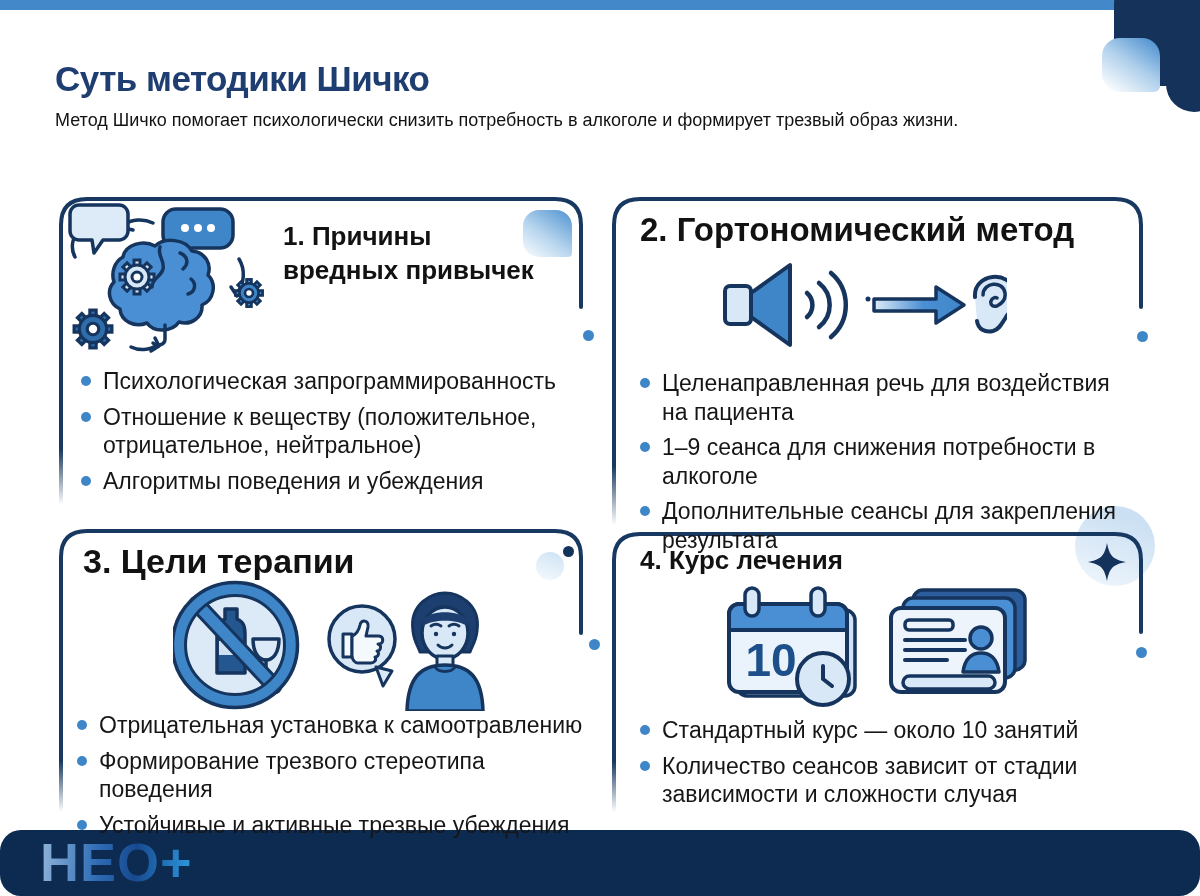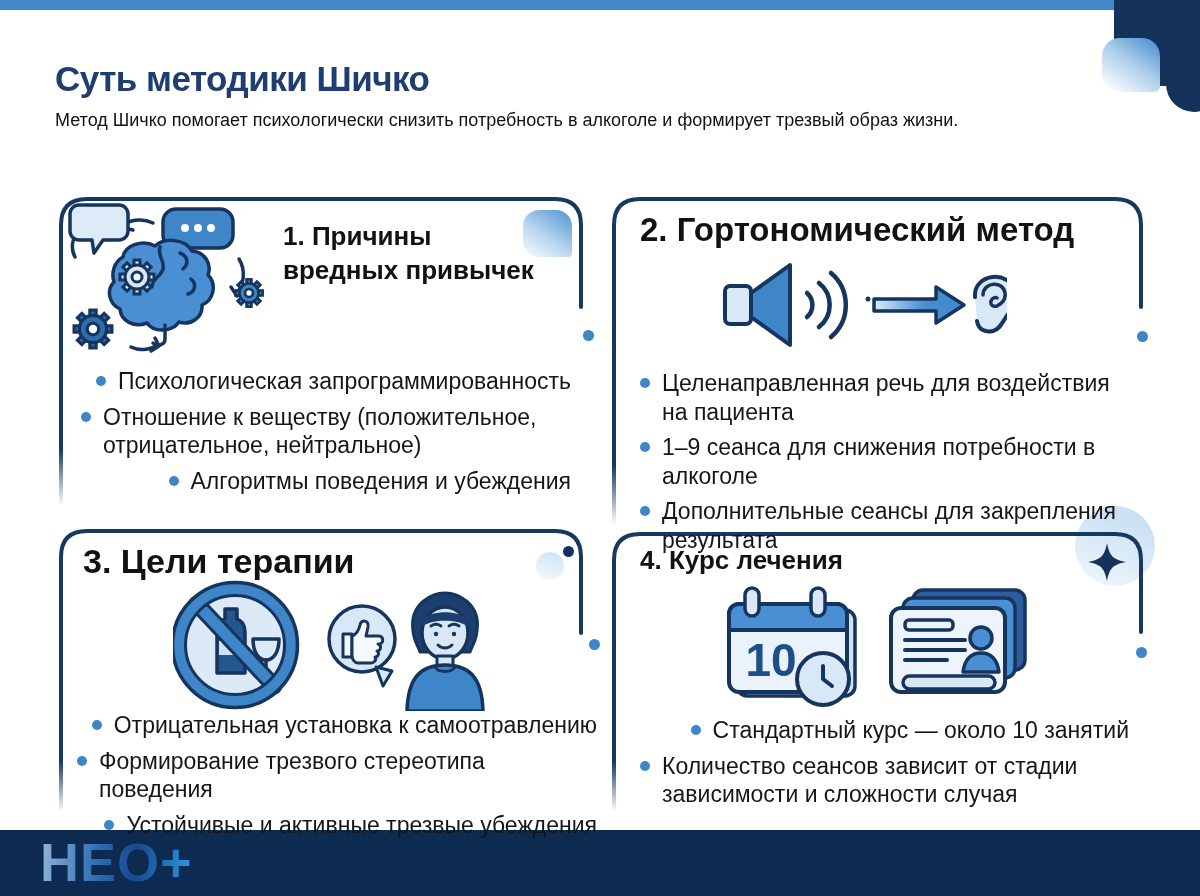--- a/index.html
+++ b/index.html
@@ -50,25 +50,25 @@
   .i2{left:112px;top:60px;width:285px;height:100px;}
   .i3{left:116px;top:52px;width:325px;height:132px;}
   .i4{left:113px;top:54px;width:318px;height:128px;}
   .icon text{font-family:"Liberation Sans","DejaVu Sans",sans-serif;}
 
   .bullets{position:absolute;left:24px;right:14px;z-index:2;}
   .bl1{top:172px;}
   .bl2{left:30px;top:174px;right:22px;}
   .bl3{left:20px;top:184px;right:-12px;}
   .bl4{left:30px;top:186px;right:16px;}
-  .bullet{display:flex;margin-bottom:7px;justify-content:flex-end;}
+  .bullet{display:flex;margin-bottom:7px;}
   .b-dot{flex:0 0 auto;width:10px;height:10px;border-radius:50%;background:#3f86c8;margin:9px 12px 0 0;}
   .b-text{font-size:23px;line-height:1.24;color:#161616;font-weight:500;}
 
-  .footer{position:absolute;left:0;bottom:0;width:100%;height:66px;background:#0d2a50;}
+  .footer{position:absolute;left:0;bottom:0;width:100%;height:66px;background:#0d2a50;border-radius:21px;}
   .logo{position:absolute;left:40px;top:1px;font-size:54px;font-weight:800;letter-spacing:1px;
      background:linear-gradient(95deg,#93b6da 0%,#2e6cb5 38%,#17498f 62%,#2d9de2 100%);
      -webkit-background-clip:text;background-clip:text;color:transparent;}
 </style>
 </head>
 <body>
 
 <div class="page">
   <div class="topbar"></div>
   <div class="blob"></div>

